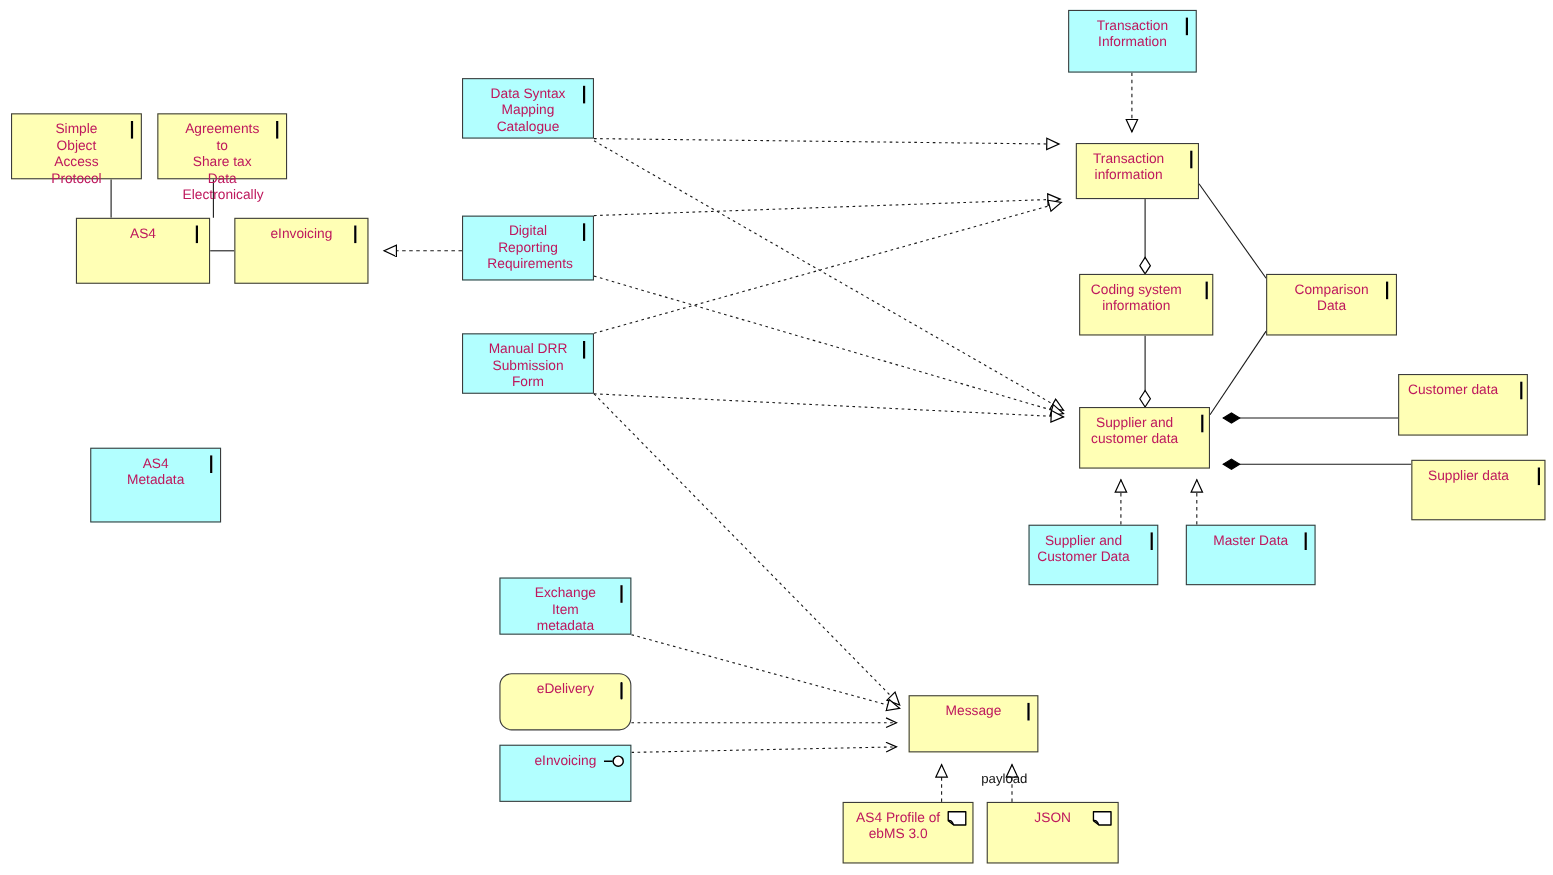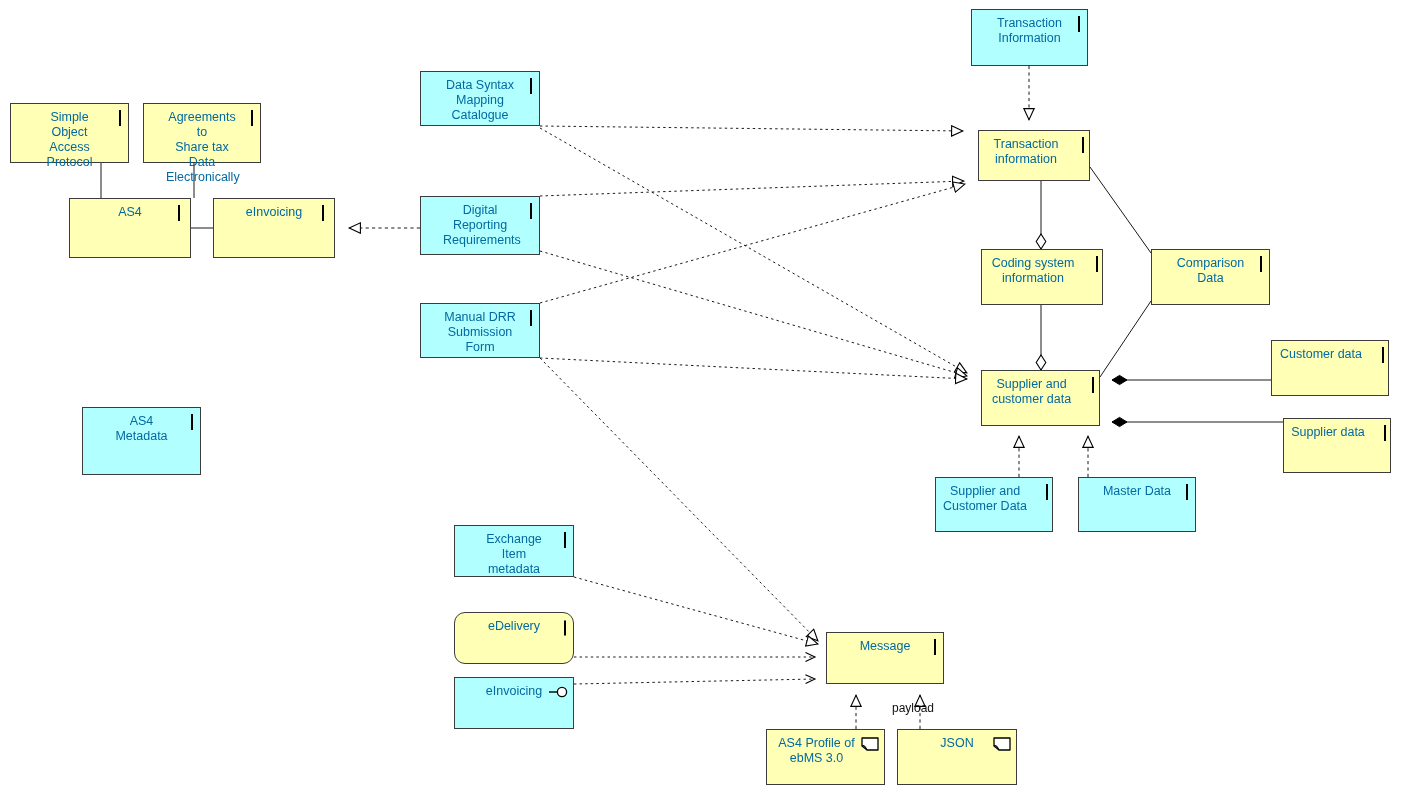--- a/index.html
+++ b/index.html
@@ -25,21 +25,21 @@
     width: 1412px;
     height: 795px;
     pointer-events: none;
   }
   .node {
     position: absolute;
     box-sizing: border-box;
     border: 1px solid #3c3c3c;
     font-size: 12.5px;
     line-height: 15px;
-    color: #0369a1;
+    color: #be185d;
     text-align: center;
     padding-top: 6px;
     overflow: visible;
   }
   .node.yellow { background: #ffffb5; }
   .node.cyan   { background: #b2ffff; }
   .node.rounded { border-radius: 11px; }
   .node .label {
     display: block;
     padding: 0 22px 0 22px;
@@ -272,21 +272,21 @@
     <span class="label" style="padding:0 24px 0 6px;">Supplier and
 customer data</span>
     <span class="nicon" style="right:5px;"><span class="ico-dataobject"></span></span>
   </div>
 
   <div class="node yellow" style="left:1271px; top:340px; width:118px; height:56px;">
     <span class="label" style="padding:0 22px 0 4px;">Customer data</span>
     <span class="nicon" style="right:4px;"><span class="ico-dataobject"></span></span>
   </div>
 
-  <div class="node yellow" style="left:1283px; top:418px; width:108px; height:55px;">
+  <div class="node yellow" style="left:1283px; top:418px; width:122px; height:55px;">
     <span class="label" style="padding:0 22px 0 4px;">Supplier data</span>
     <span class="nicon" style="right:4px;"><span class="ico-dataobject"></span></span>
   </div>
 
   <div class="node cyan" style="left:935px; top:477px; width:118px; height:55px;">
     <span class="label" style="padding:0 22px 0 4px;">Supplier and
 Customer Data</span>
     <span class="nicon" style="right:4px;"><span class="ico-dataobject"></span></span>
   </div>
 

